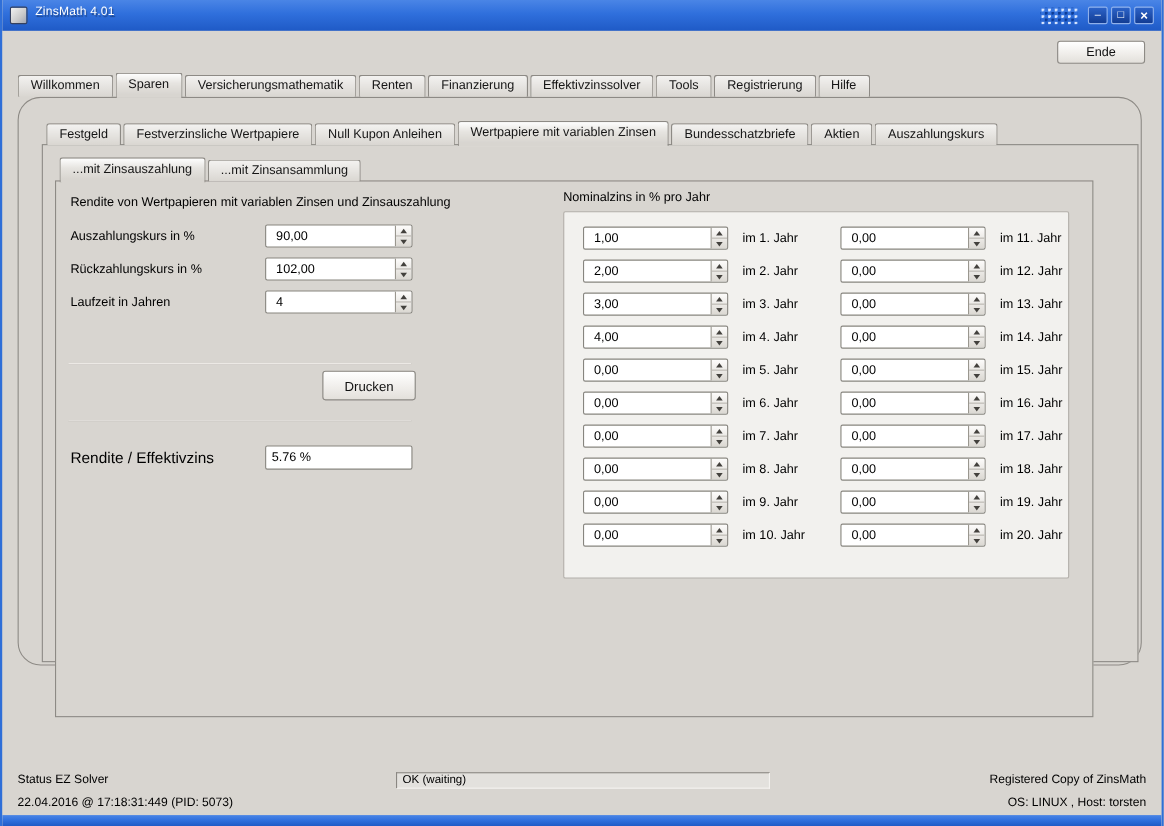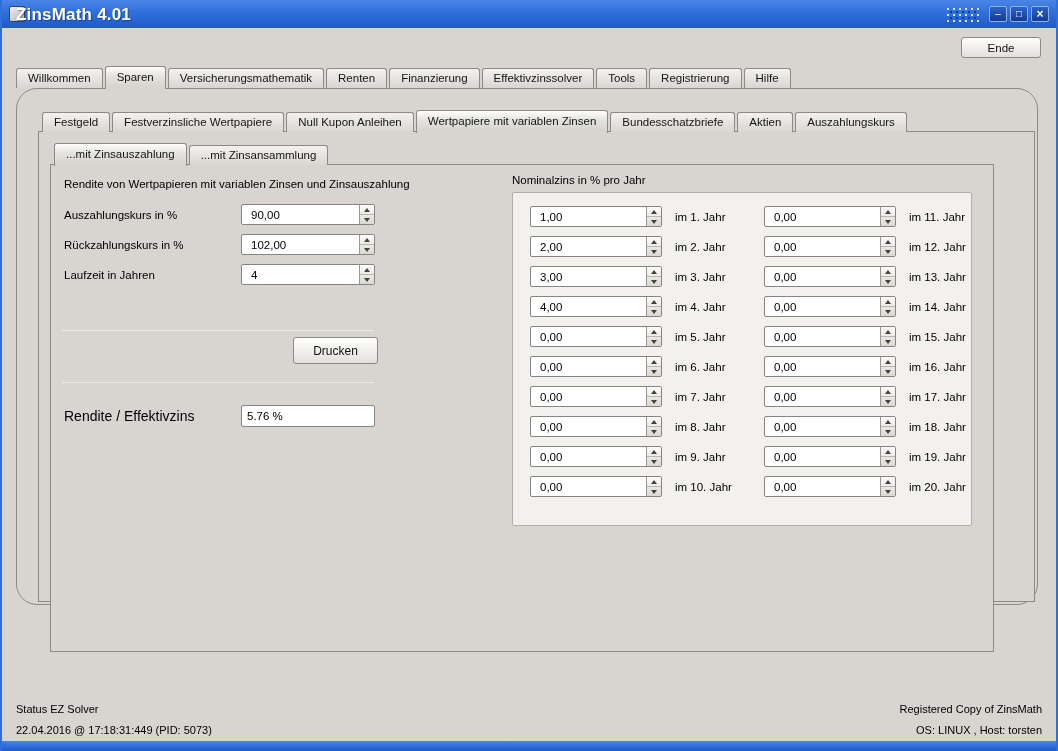--- a/index.html
+++ b/index.html
@@ -9,21 +9,21 @@
   .window { position:relative; width:1058px; height:751px; background:#d8d5d0;
             border-left:2px solid #2f6fd8; border-right:2px solid #2f6fd8; overflow:hidden; }
 
   
   .titlebar { position:absolute; left:0; top:0; width:100%; height:28px;
               background:linear-gradient(180deg,#4a85e6 0%,#2f6fdc 45%,#1f5ac6 100%);
               display:flex; align-items:center; }
   .app-icon { position:absolute; left:7px; top:6px; width:16px; height:16px;
               background:linear-gradient(135deg,#f2f2f2 0%,#c9c9c9 60%,#9fa6b5 100%);
               border:1px solid #35415f; border-radius:2px; }
-  .win-title { position:absolute; left:14px; top:5px; color:#fff; font-weight:bold; font-size:17px;
+  .win-title { position:absolute; left:30px; top:5px; color:#fff; font-weight:normal; font-size:11px;
                text-shadow:1px 1px 1px rgba(0,0,0,.35); letter-spacing:.2px; }
   .title-right { position:absolute; right:7px; top:0; height:28px; display:flex; align-items:center; gap:3px; }
   .grip { width:34px; height:15px; margin-right:6px;
           background-image:
             radial-gradient(circle at 2px 2px,#d8e6ff 1.2px,rgba(0,0,0,0) 1.5px),
             radial-gradient(circle at 2px 2px,#0d3c96 1.2px,rgba(0,0,0,0) 1.5px);
           background-size:6px 6px,6px 6px; background-position:0 0,3px 3px; }
   .winbtn { width:18px; height:16px; border:1px solid #8fb0ea; border-radius:2px;
             background:linear-gradient(180deg,#2c63c8,#123c93); color:#fff; cursor:default;
             display:flex; align-items:center; justify-content:center; font-size:10px; line-height:1;
@@ -414,17 +414,18 @@
               </div>
             </div>
         </div>
 
       </div>
     </div>
   </div>
 
   <div class="sb-text sb-l1">Status EZ Solver</div>
   <div class="sb-text sb-l2">22.04.2016 @ 17:18:31:449 (PID: 5073)</div>
+  <div class="status-box">OK (waiting)</div>
   <div class="sb-text sb-r1">Registered Copy of ZinsMath</div>
   <div class="sb-text sb-r2">OS: LINUX , Host: torsten</div>
 
   <div class="bottombar"></div>
 </div>
 
 </body></html>

